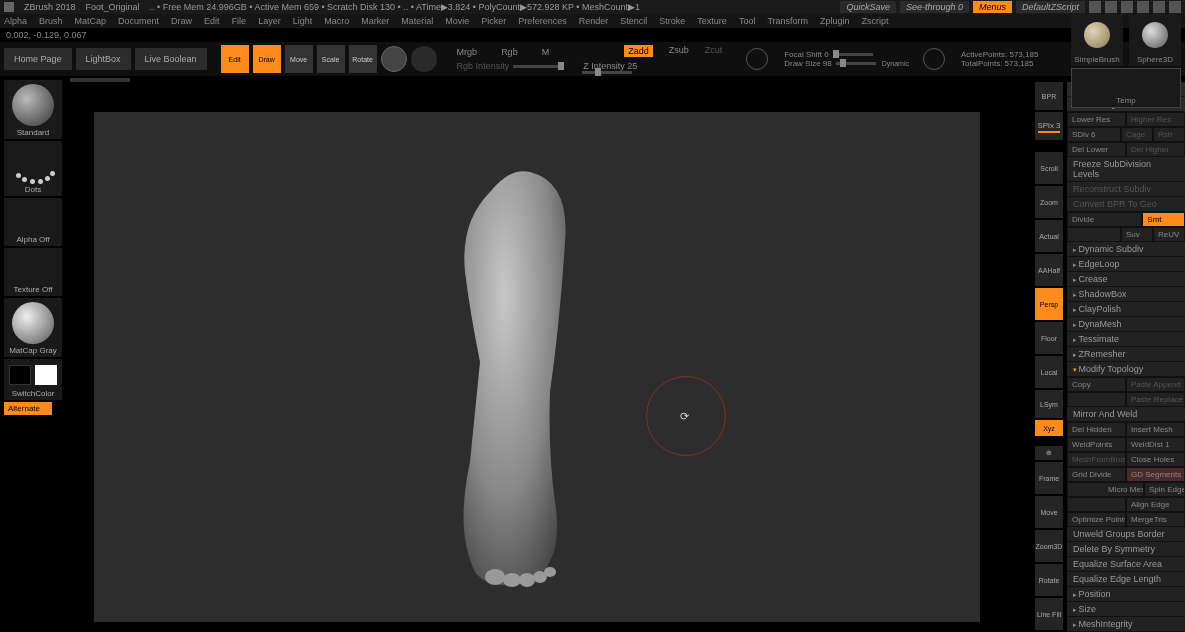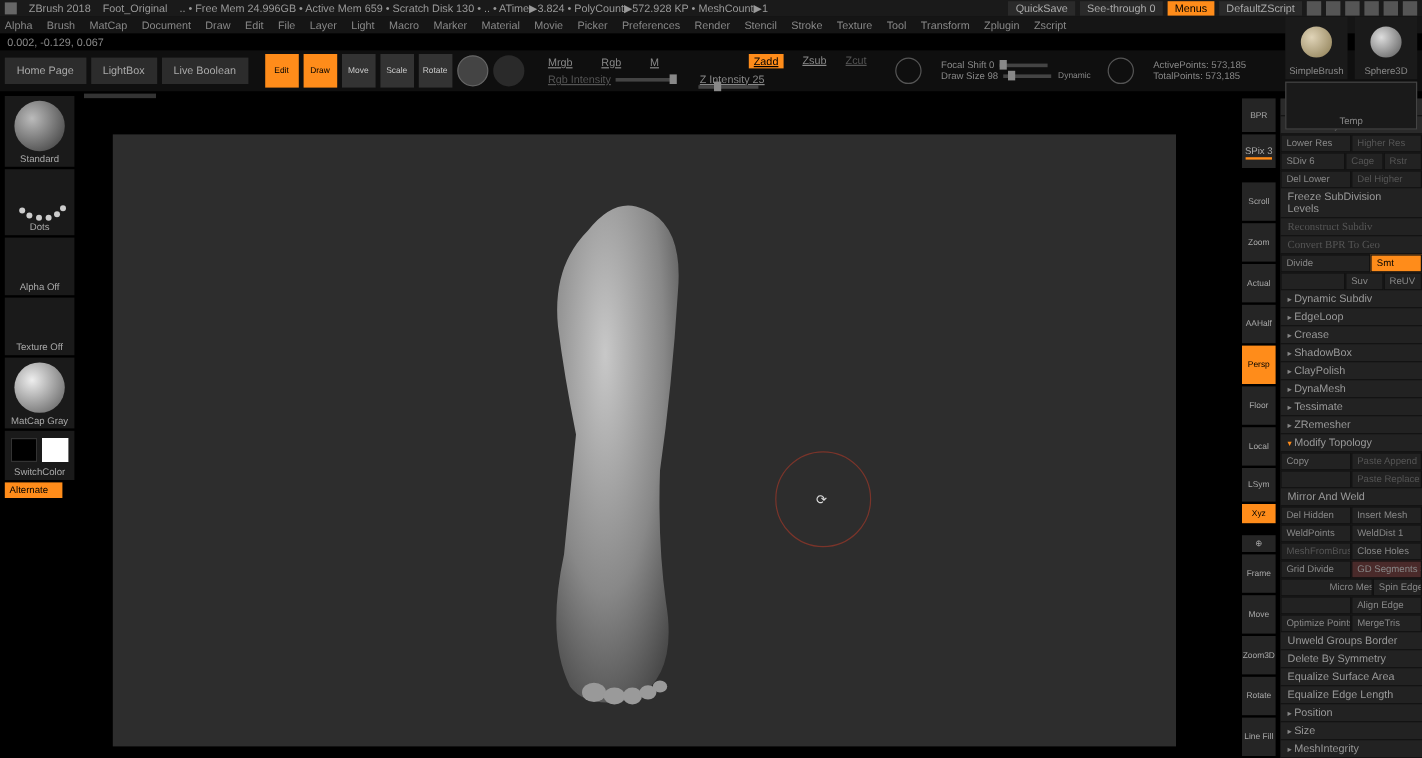--- a/index.html
+++ b/index.html
@@ -1,40 +1,40 @@
 <!DOCTYPE html>
 <html><head>
 <meta charset="utf-8">
 <style>
 * { margin: 0; padding: 0; box-sizing: border-box; font-family: Arial, sans-serif; }
 body { background: #000; color: #aaa; font-size: 10px; width: 1185px; height: 632px; overflow: hidden; position: relative; }
 
 
 .titlebar { height: 14px; background: #1a1a1a; display: flex; align-items: center; padding: 0 4px; font-size: 9px; color: #999; gap: 10px; }
 .titlebar .zicon { width: 10px; height: 10px; background: #666; }
-.titlebar-right { margin-left: auto; display: flex; align-items: center; gap: 4px; }
+.titlebar-right { margin-left: auto; display: flex; align-items: center; gap: 4px; font-style: italic; }
 .titlebar-right .btn { padding: 1px 6px; background: #2a2a2a; color: #aaa; font-size: 9px; }
 .titlebar-right .btn.orange { background: #ff8c1a; color: #000; }
 .titlebar-right .icon { width: 12px; height: 12px; background: #555; }
 
 
 .menubar { height: 14px; background: #151515; display: flex; align-items: center; padding: 0 4px; font-size: 9px; color: #888; gap: 12px; }
 .menubar span { cursor: pointer; }
 
 
 .coords { height: 14px; padding: 0 6px; font-size: 9px; color: #888; background: #000; display:flex; align-items:center;}
 
 
 .toolbar { height: 34px; background: #0f0f0f; display: flex; align-items: center; padding: 0 4px; gap: 4px; }
 .toolbar .pagebtn { background: #2c2c2c; color: #aaa; padding: 6px 10px; font-size: 9px; }
 .toolbar .toolbtn { width: 28px; height: 28px; background: #333; display: flex; flex-direction: column; align-items: center; justify-content: center; font-size: 7px; color: #ccc; }
 .toolbar .toolbtn.active { background: #ff8c1a; color: #000; }
 .toolbar .roundbtn { width: 26px; height: 26px; background: #2a2a2a; border-radius: 50%; }
 .toolbar .roundbtn.on { background: #444; border: 1px solid #666;}
-.toolbar .lbl { font-size: 9px; color: #888; margin-left: 6px; text-decoration: underline; }
+.toolbar .lbl { font-size: 9px; color: #888; margin-left: 6px; }
 .toolbar .lbl.orange { background:#ff8c1a; color:#000; padding:1px 4px;margin-left:47px;}
 .toolbar .slider { width: 50px; height: 3px; background: #444; position: relative; margin: 0 4px; }
 .toolbar .slider .knob { position: absolute; width: 6px; height: 8px; background: #888; top: -3px; }
 .toolbar .section { display:flex; align-items:center; gap:4px; }
 .toolbar .infopair { display:flex; flex-direction:column; font-size:8px; color:#888; margin-left:12px;}
 .toolbar .circleicon { width:22px; height:22px; border:1px solid #555; border-radius:50%;}
 
 
 .topright-thumbs { position:absolute; top:14px; right:4px; display:flex; gap:6px; z-index:5;}
 .topright-thumbs .thumb { width:52px; height:52px; background:#1a1a1a; display:flex; flex-direction:column; align-items:center; justify-content:flex-end; font-size:8px; color:#888; padding-bottom:2px; position:relative;}
@@ -75,21 +75,21 @@
 
 
 .rightpanel { position: absolute; right: 0; top: 82px; width: 118px; bottom: 0; background: #1c1c1c; display: flex; flex-direction: column; font-size: 9px; overflow: hidden; }
 .rightpanel .hdr { background: #2a2a2a; padding: 2px 6px; color: #bbb; border-bottom:1px solid #111; }
 .rightpanel .hdr.ind { padding-left:10px;}
 .rightpanel .row { display: flex; }
 .rightpanel .row > div { flex: 1; padding: 2px 4px; background: #222; border: 1px solid #111; color: #888; font-size: 8px; white-space:nowrap; overflow:hidden;}
 .rightpanel .row > div.orange { background: #ff8c1a; color: #000; }
 .rightpanel .row > div.dim { color: #555; }
 .rightpanel .line { padding: 2px 6px; background: #222; border-bottom: 1px solid #111; color: #999; }
-.rightpanel .line.dim{color:#555;font-family:Liberation Serif, serif;}
+.rightpanel .line.dim{color:#555;}
 .rightpanel .expand::before{content:"▸ "; color:#888; font-size:7px;}
 .rightpanel .expand.open::before{content:"▾ "; color:#ff8c1a;}
 
 .scrollindicator{position:absolute; left:70px; top:78px; width:60px; height:4px; background:#333;}
 </style>
 </head>
 <body>
 
 <div class="titlebar">
   <div class="zicon"></div>

